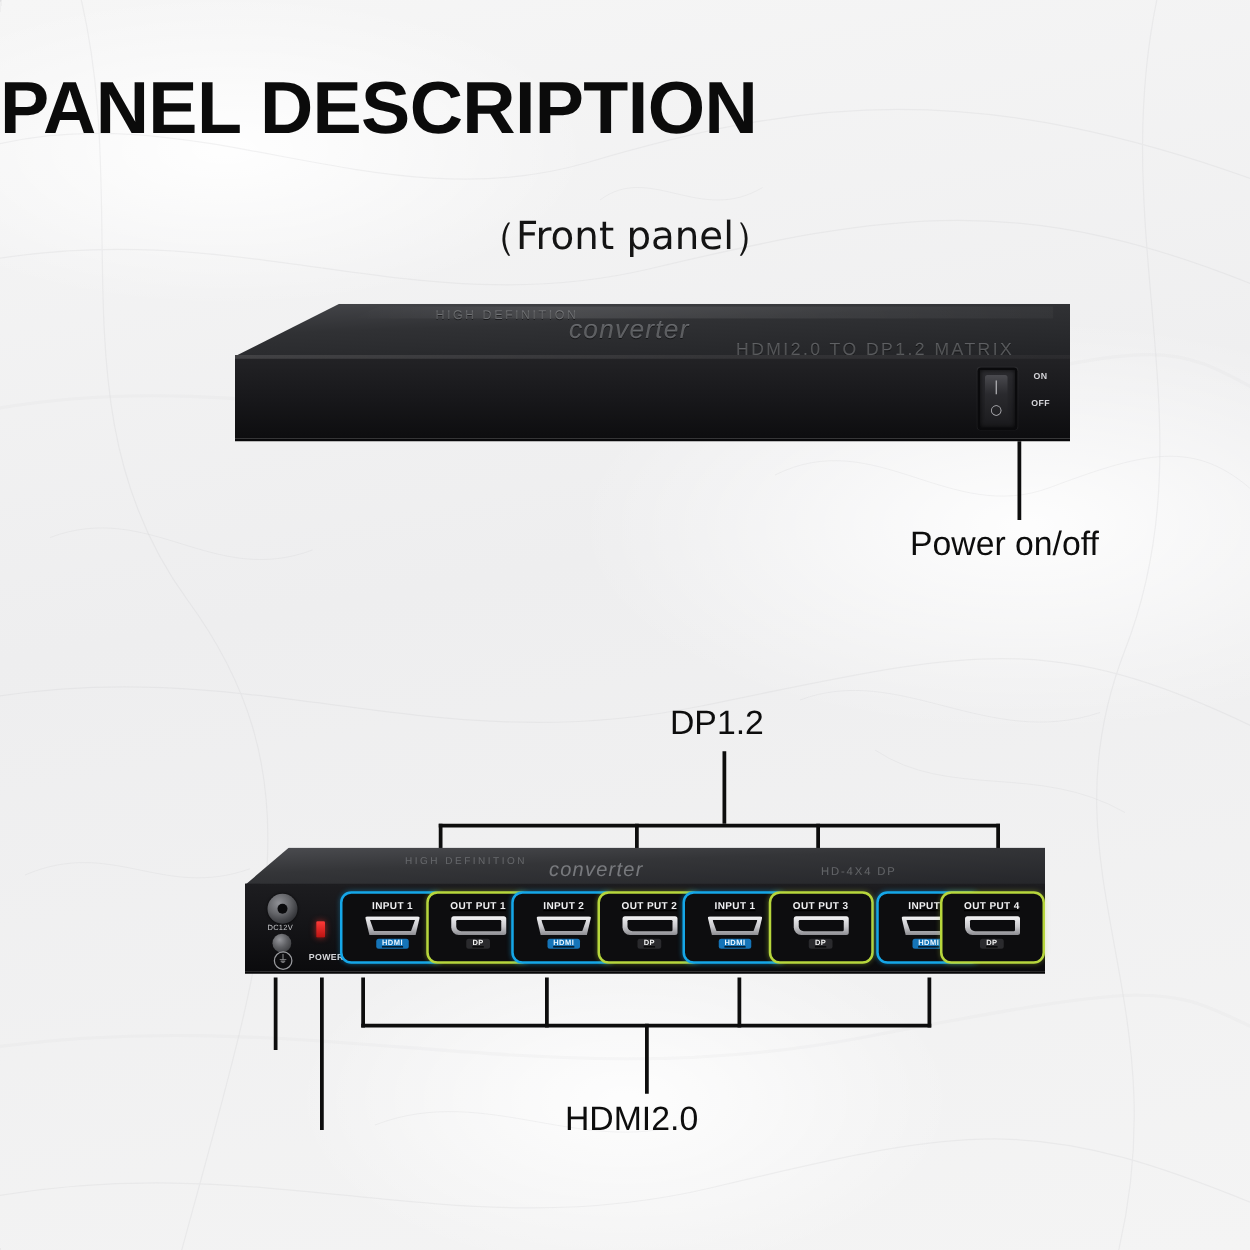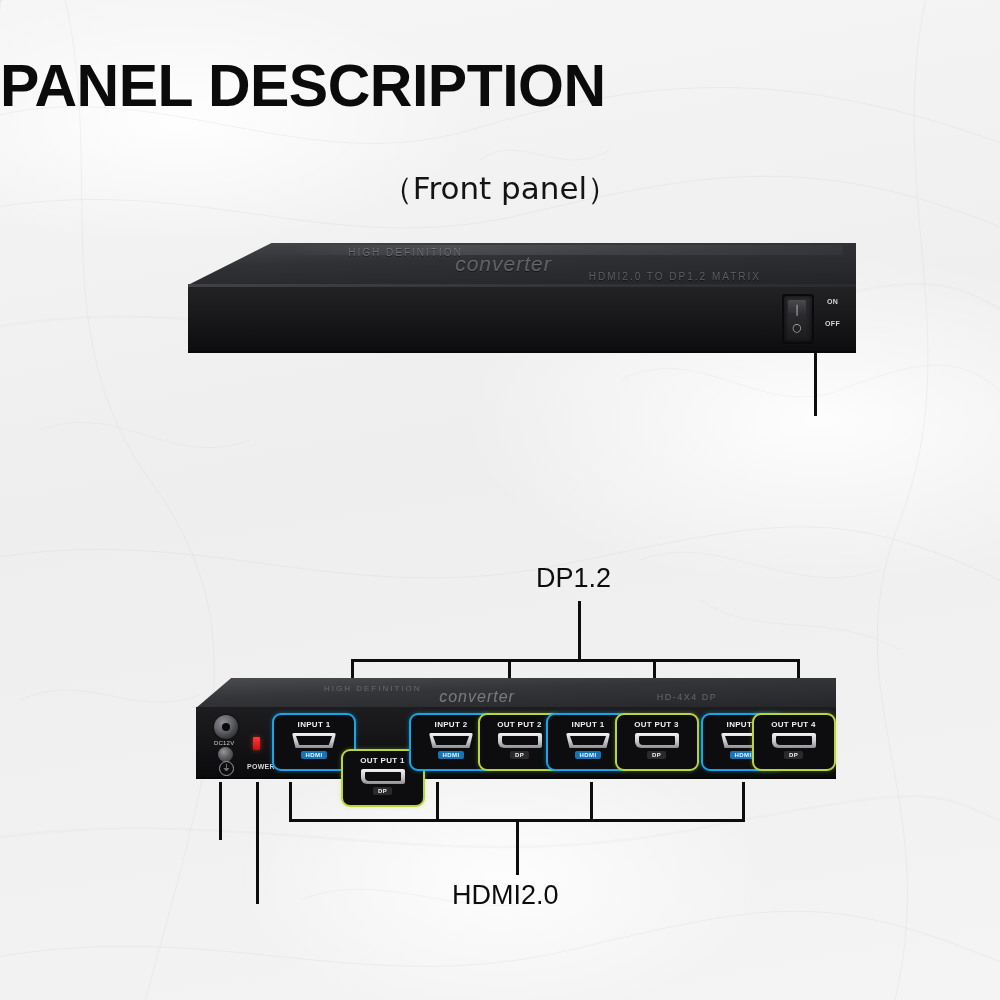--- a/index.html
+++ b/index.html
@@ -116,21 +116,21 @@
     font-style: italic;
     letter-spacing: 1px;
     color: rgba(228,231,236,0.34);
   }
   #front-brand-sub {
     left: 24%; top: 4px;
     font-size: 10px;
   }
   #front-model {
     left: 60%; top: 28px;
-    font-size: 10px;
+    font-size: 14px;
   }
   #front-face {
     position: absolute;
     left: 0; top: 41px;
     width: 100%;
     height: 67px;
     background: linear-gradient(180deg, #232326 0%, #17171a 55%, #0d0d0f 100%);
     border-bottom: 2px solid #08080a;
   }
   #front-face::after {
@@ -335,20 +335,21 @@
     width: 84px;
     height: 58px;
     border-radius: 9px;
     border: 2px solid #888;
     box-sizing: border-box;
     display: flex;
     flex-direction: column;
     align-items: center;
     justify-content: flex-start;
     background: #0d0d0f;
+    text-decoration: underline;
   }
   .port.input  { border-color: #15a6e8; box-shadow: 0 0 4px rgba(21,166,232,0.45); }
   .port.output { border-color: #b7d63c; box-shadow: 0 0 4px rgba(183,214,60,0.35); }
 
   .port-title {
     margin-top: 5px;
     font-size: 8px;
     font-weight: bold;
     color: #f0f0f2;
     letter-spacing: 0.3px;
@@ -447,20 +448,21 @@
           <span class="sw-glyph">❘</span>
           <span class="sw-glyph">○</span>
         </div>
       </div>
       <div class="sw-label" id="sw-on">ON</div>
       <div class="sw-label" id="sw-off">OFF</div>
     </div>
   </div>
 
   <div class="leader" style="left:814px; top:353px; width:3px; height:63px;"></div>
+  <div class="callout" style="left:728px; top:420px;">Power on/off</div>
 
 
   <div class="callout" style="left:536px; top:563px;">DP1.2</div>
   <div class="leader" style="left:578px; top:601px; width:3px; height:58px;"></div>
 
   <div class="leader" style="left:351px; top:659px; width:449px; height:3px;"></div>
 
   <div class="leader" style="left:351px; top:659px; width:3px; height:45px;"></div>
   <div class="leader" style="left:508px; top:659px; width:3px; height:45px;"></div>
   <div class="leader" style="left:653px; top:659px; width:3px; height:45px;"></div>
@@ -494,21 +496,21 @@
       <div id="power-led"></div>
       <div id="power-led-label">POWER</div>
 
       <div id="ports">
 
       <div class="port input" style="left: 0px; border-color: rgb(21, 166, 232);">
             <div class="port-title">INPUT 1</div>
             <div class="connector hdmi"></div>
             <div class="port-sub">HDMI</div>
           </div>
-          <div class="port output" style="left: 68.5px; border-color: rgb(183, 214, 60); margin-top: 36px;">
+          <div class="port output" style="left: 68.5px; border-color: rgb(183, 214, 60);">
             <div class="port-title">OUT PUT 1</div>
             <div class="connector dp"></div>
             <div class="port-sub">DP</div>
           </div>
           <div class="port input" style="left: 137px; border-color: rgb(21, 166, 232);">
             <div class="port-title">INPUT 2</div>
             <div class="connector hdmi"></div>
             <div class="port-sub">HDMI</div>
           </div>
           <div class="port output" style="left: 205.5px; border-color: rgb(183, 214, 60);">

